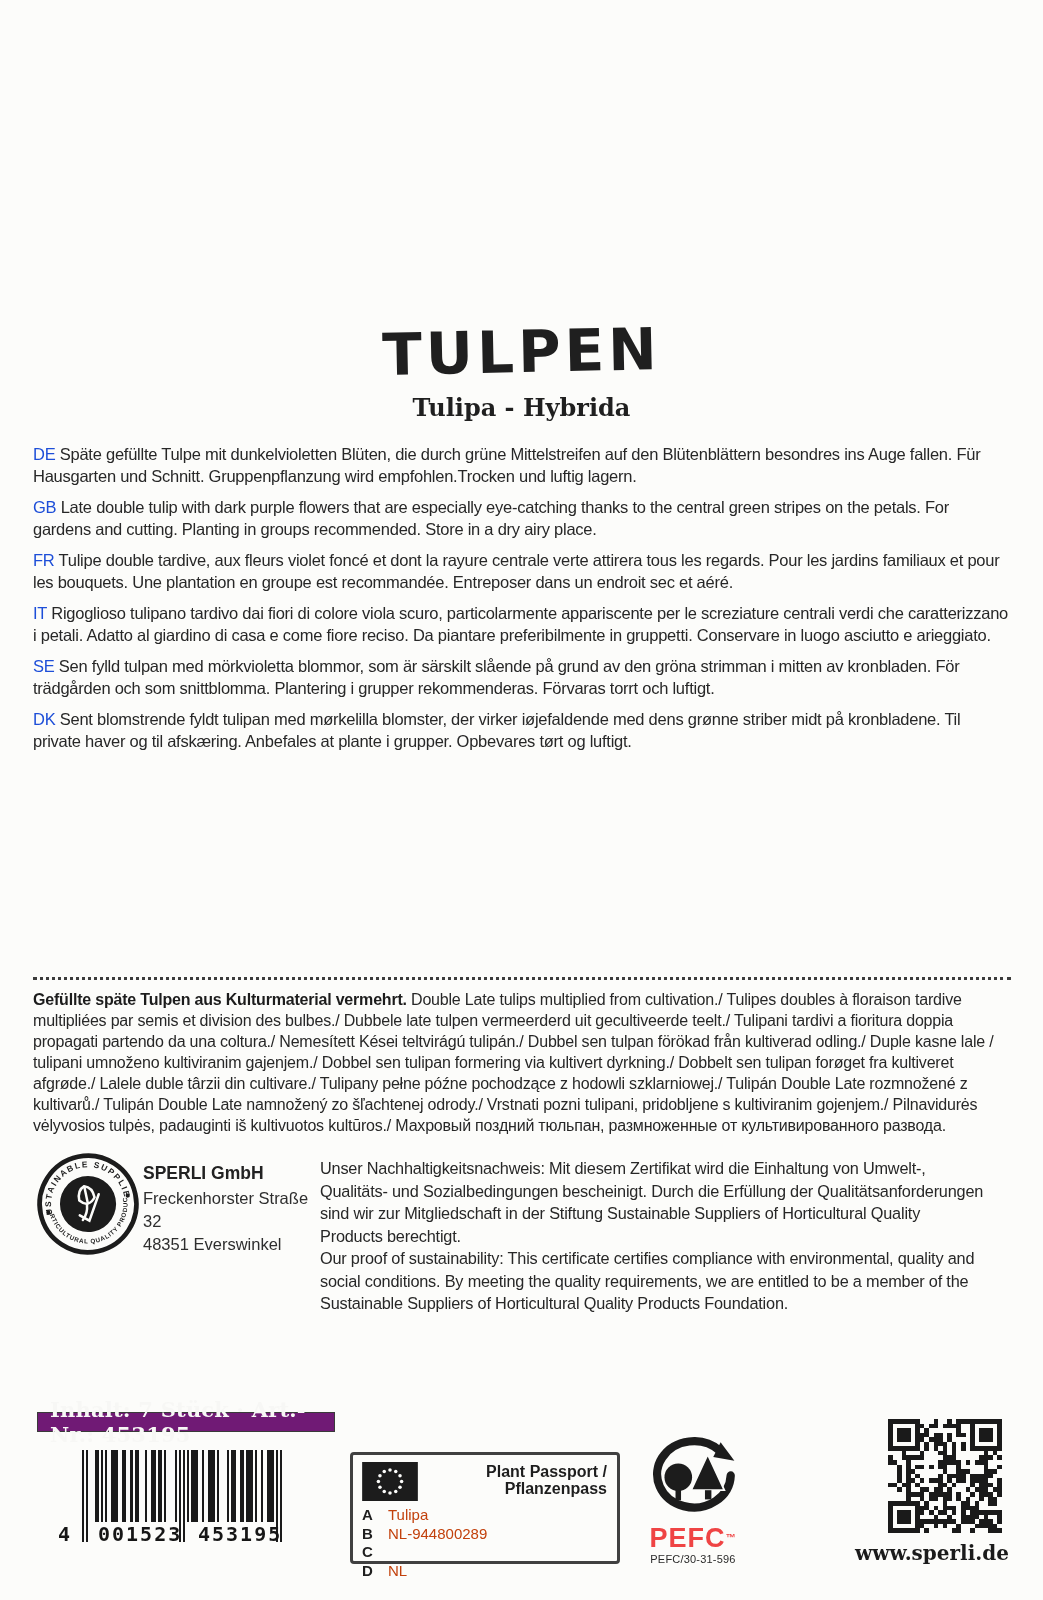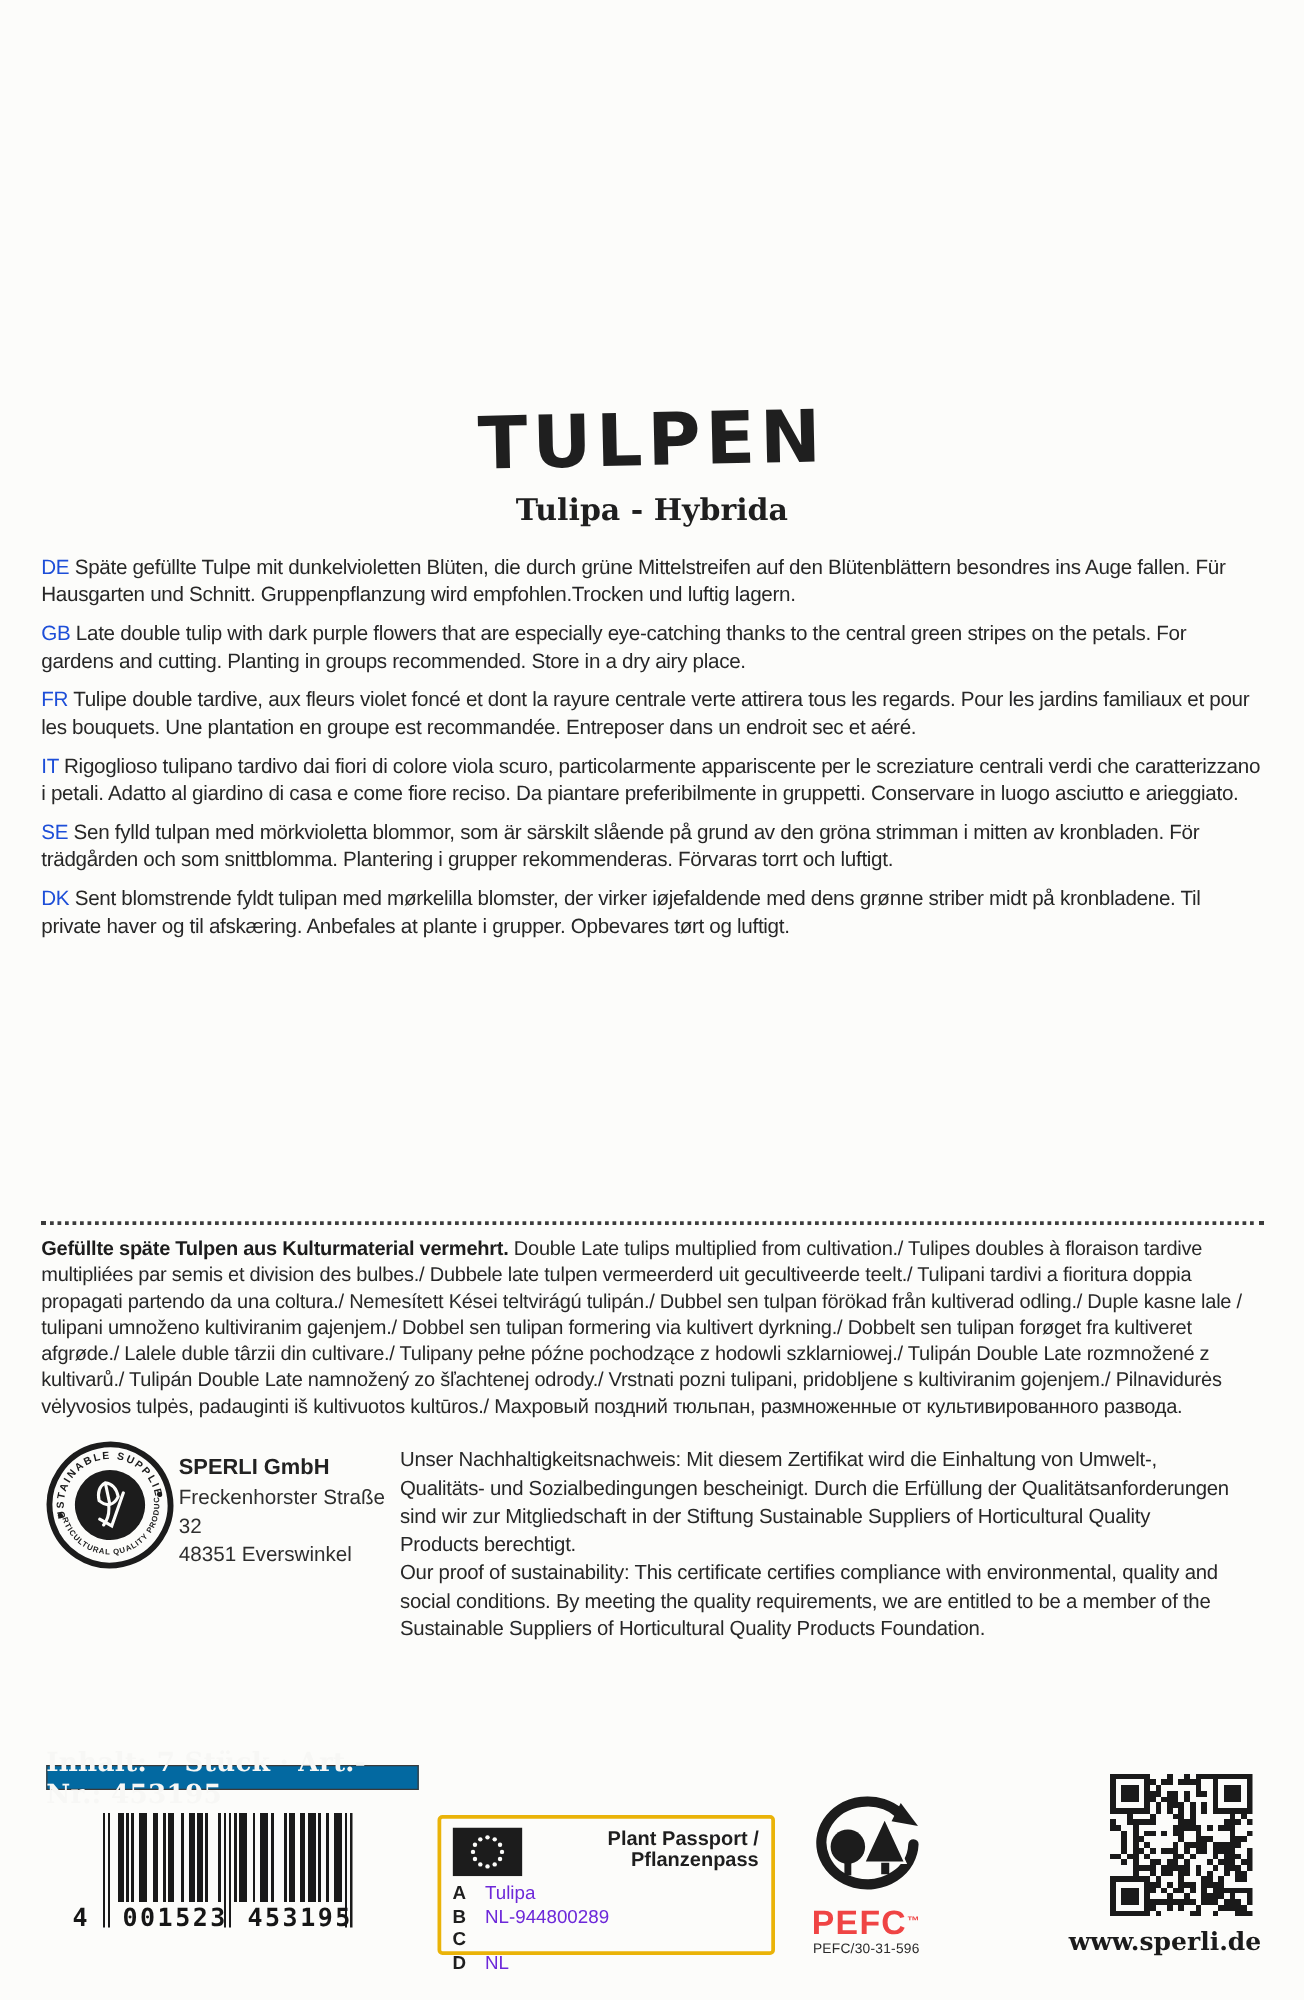--- a/index.html
+++ b/index.html
@@ -42,47 +42,47 @@
   .address { position:absolute; top:1163px; left:143px; width:170px; color:#2e2e2e; }
   .address .company { font-weight:700; font-size:17.5px; color:#222; margin-bottom:3px; }
   .address .line { font-size:16.5px; line-height:23px; }
   .sustain {
     position:absolute; top:1157px; left:320px; width:664px;
     font-size:16.3px; line-height:22.5px; letter-spacing:-0.2px; color:#272727;
   }
   
   .contents-bar {
     position:absolute; top:1412px; left:37px; width:298px; height:20px;
-    background:#0369a1; color:#f7f7f5; display:flex; align-items:center;
-    font-family:"DejaVu Serif", serif; font-weight:700;
+    background:#701a75; color:#f7f7f5; display:flex; align-items:center;
+    padding-left:13px; font-family:"DejaVu Serif", serif; font-weight:700;
     font-size:21px; letter-spacing:0.2px; box-shadow:0 0 0 1px #3a3a3a inset;
   }
   .barcode { position:absolute; top:1450px; left:50px; width:246px; height:94px; }
   .barcode svg { position:absolute; left:32px; top:0; }
   .barcode .digit {
     position:absolute; bottom:-2px; font-family:"DejaVu Sans Mono", monospace;
     font-size:20px; font-weight:600; color:#161616; letter-spacing:2px;
   }
   .barcode .d0 { left:8px; }
   .barcode .d1 { left:48px; }
   .barcode .d2 { left:148px; }
   .passport {
     position:absolute; top:1452px; left:350px; width:270px; height:112px;
-    border:3px solid #eab308; border-radius:4px; padding:7px 10px 5px 9px;
+    border:3px solid #404040; border-radius:4px; padding:7px 10px 5px 9px;
     background:#fcfcfa;
   }
   .passport .pp-head { display:flex; align-items:flex-start; }
   .passport .pp-title {
     flex:1; text-align:right; font-weight:700; font-size:16px; line-height:17px;
     color:#1e1e1e; padding-top:1px;
   }
   .passport .pp-rows { margin-top:5px; }
   .passport .pp-row { display:flex; font-size:15px; line-height:18.5px; min-height:18.5px; }
   .passport .pp-key { width:26px; font-weight:700; color:#1e1e1e; }
-  .passport .pp-val { color:#6d28d9; }
+  .passport .pp-val { color:#c2410c; }
   .pefc { position:absolute; top:1437px; left:628px; width:130px; text-align:center; }
   .pefc .pefc-name {
     font-family:"Liberation Sans", sans-serif; font-weight:700; font-size:27px;
     letter-spacing:1px; color:#ef4444; line-height:26px;
   }
   .pefc .pefc-name sup { font-size:10px; vertical-align:top; }
   .pefc .pefc-code { font-size:11px; color:#2a2a2a; margin-top:2px; letter-spacing:0.2px; }
   .qr { position:absolute; top:1419px; left:888px; width:114px; height:114px; }
   .website {
     position:absolute; top:1541px; left:855px; width:180px; text-align:left;

